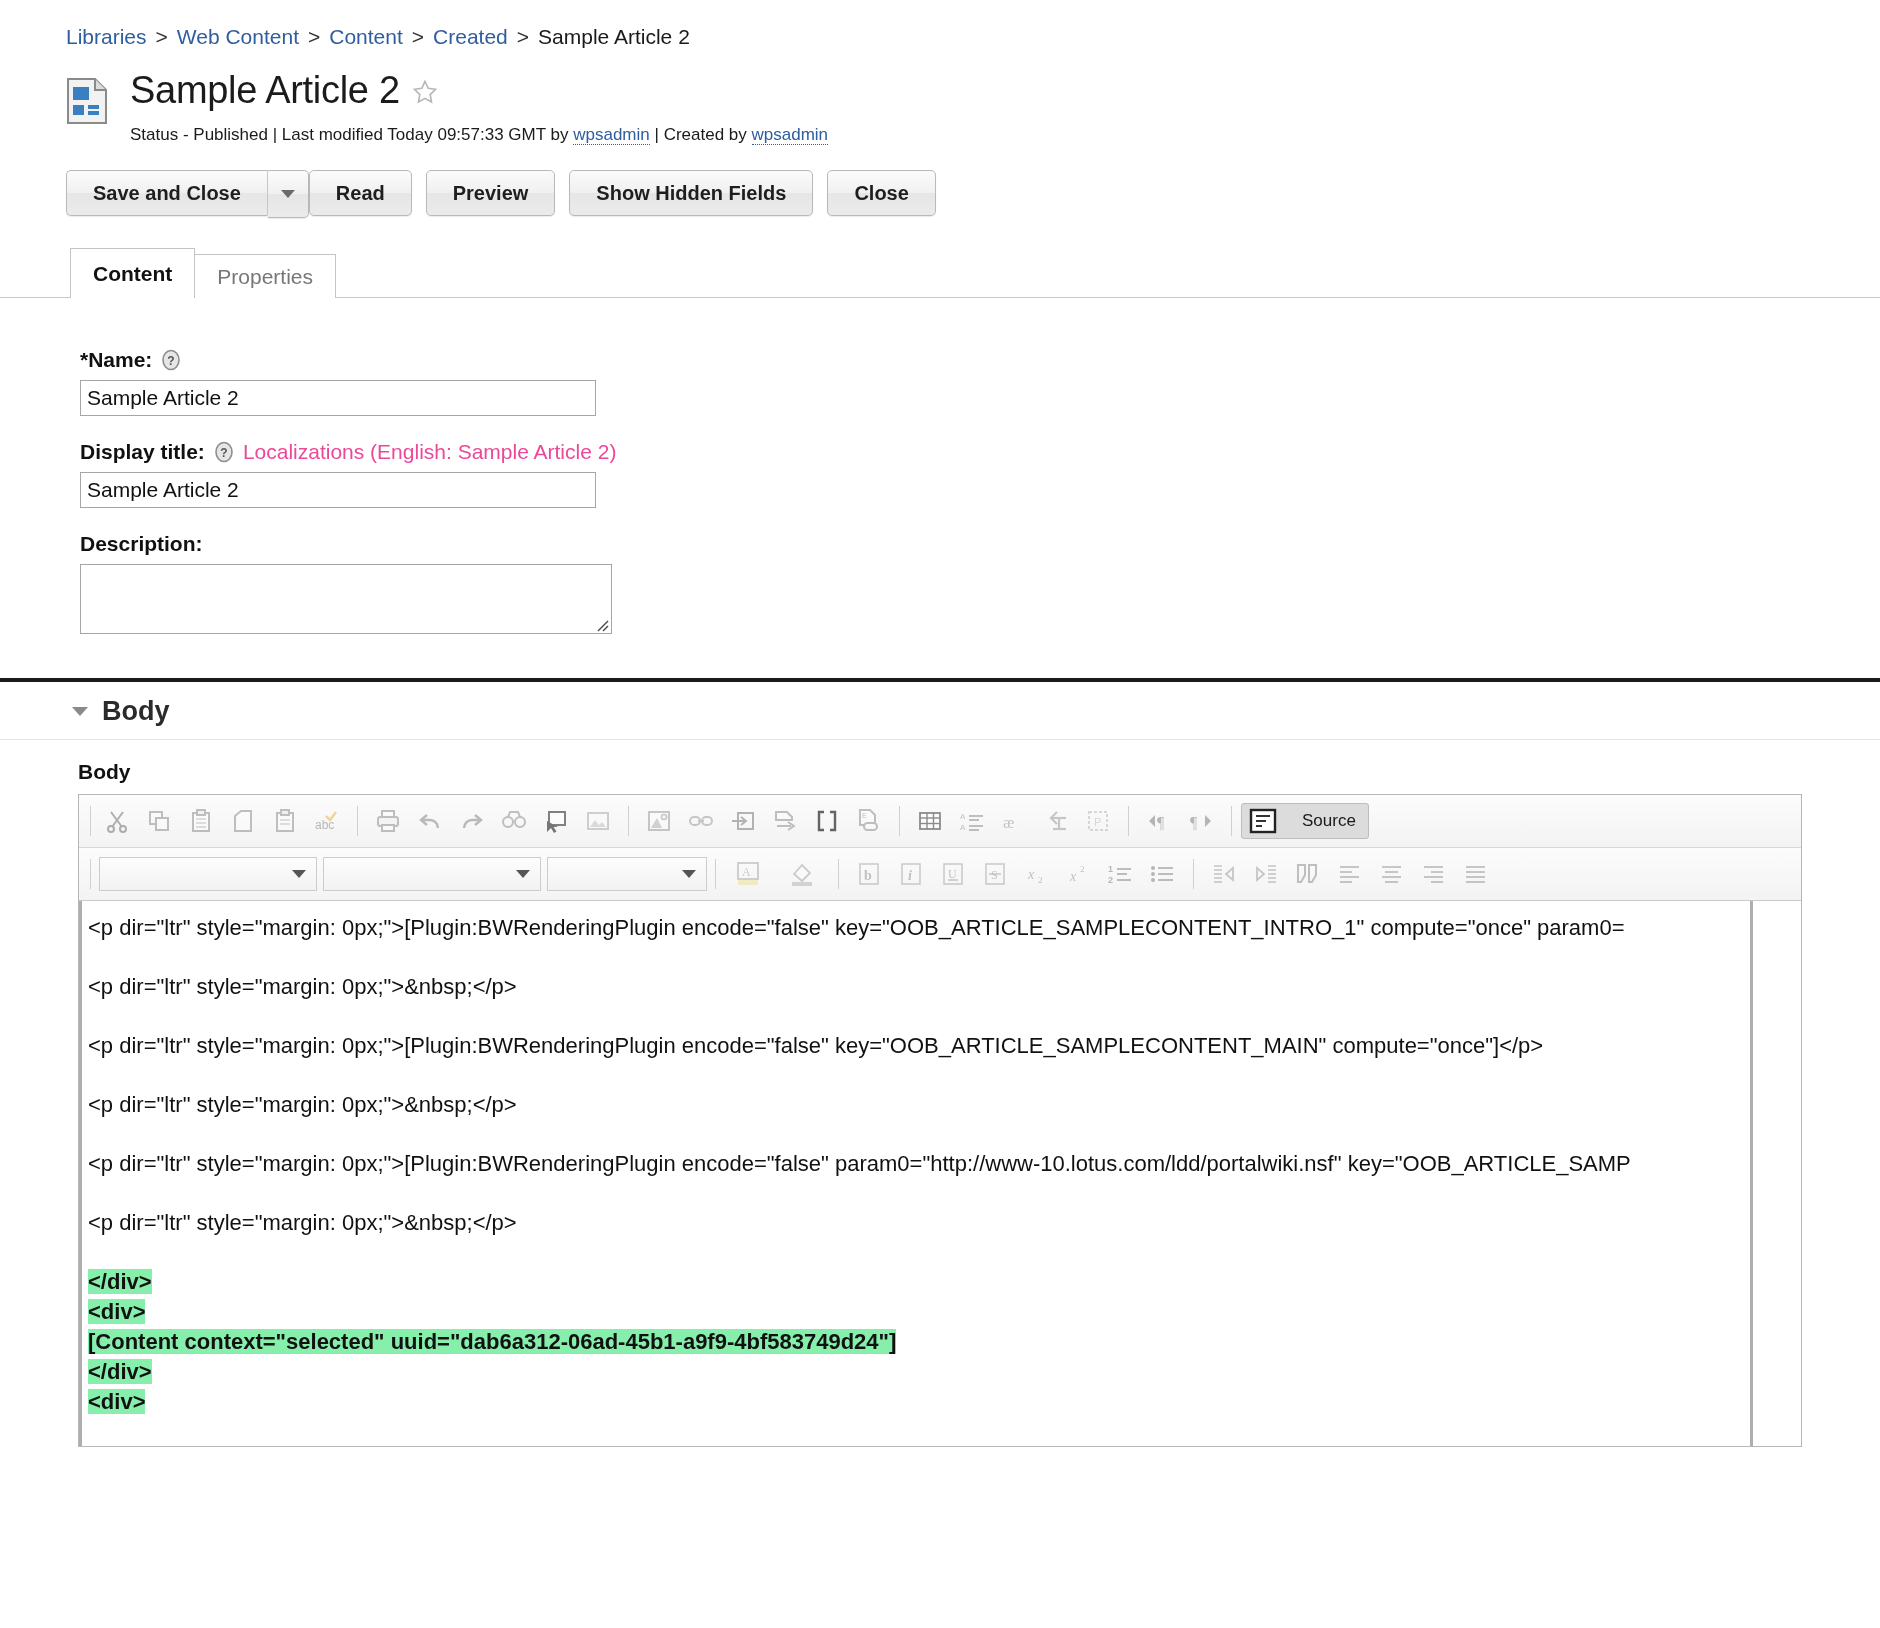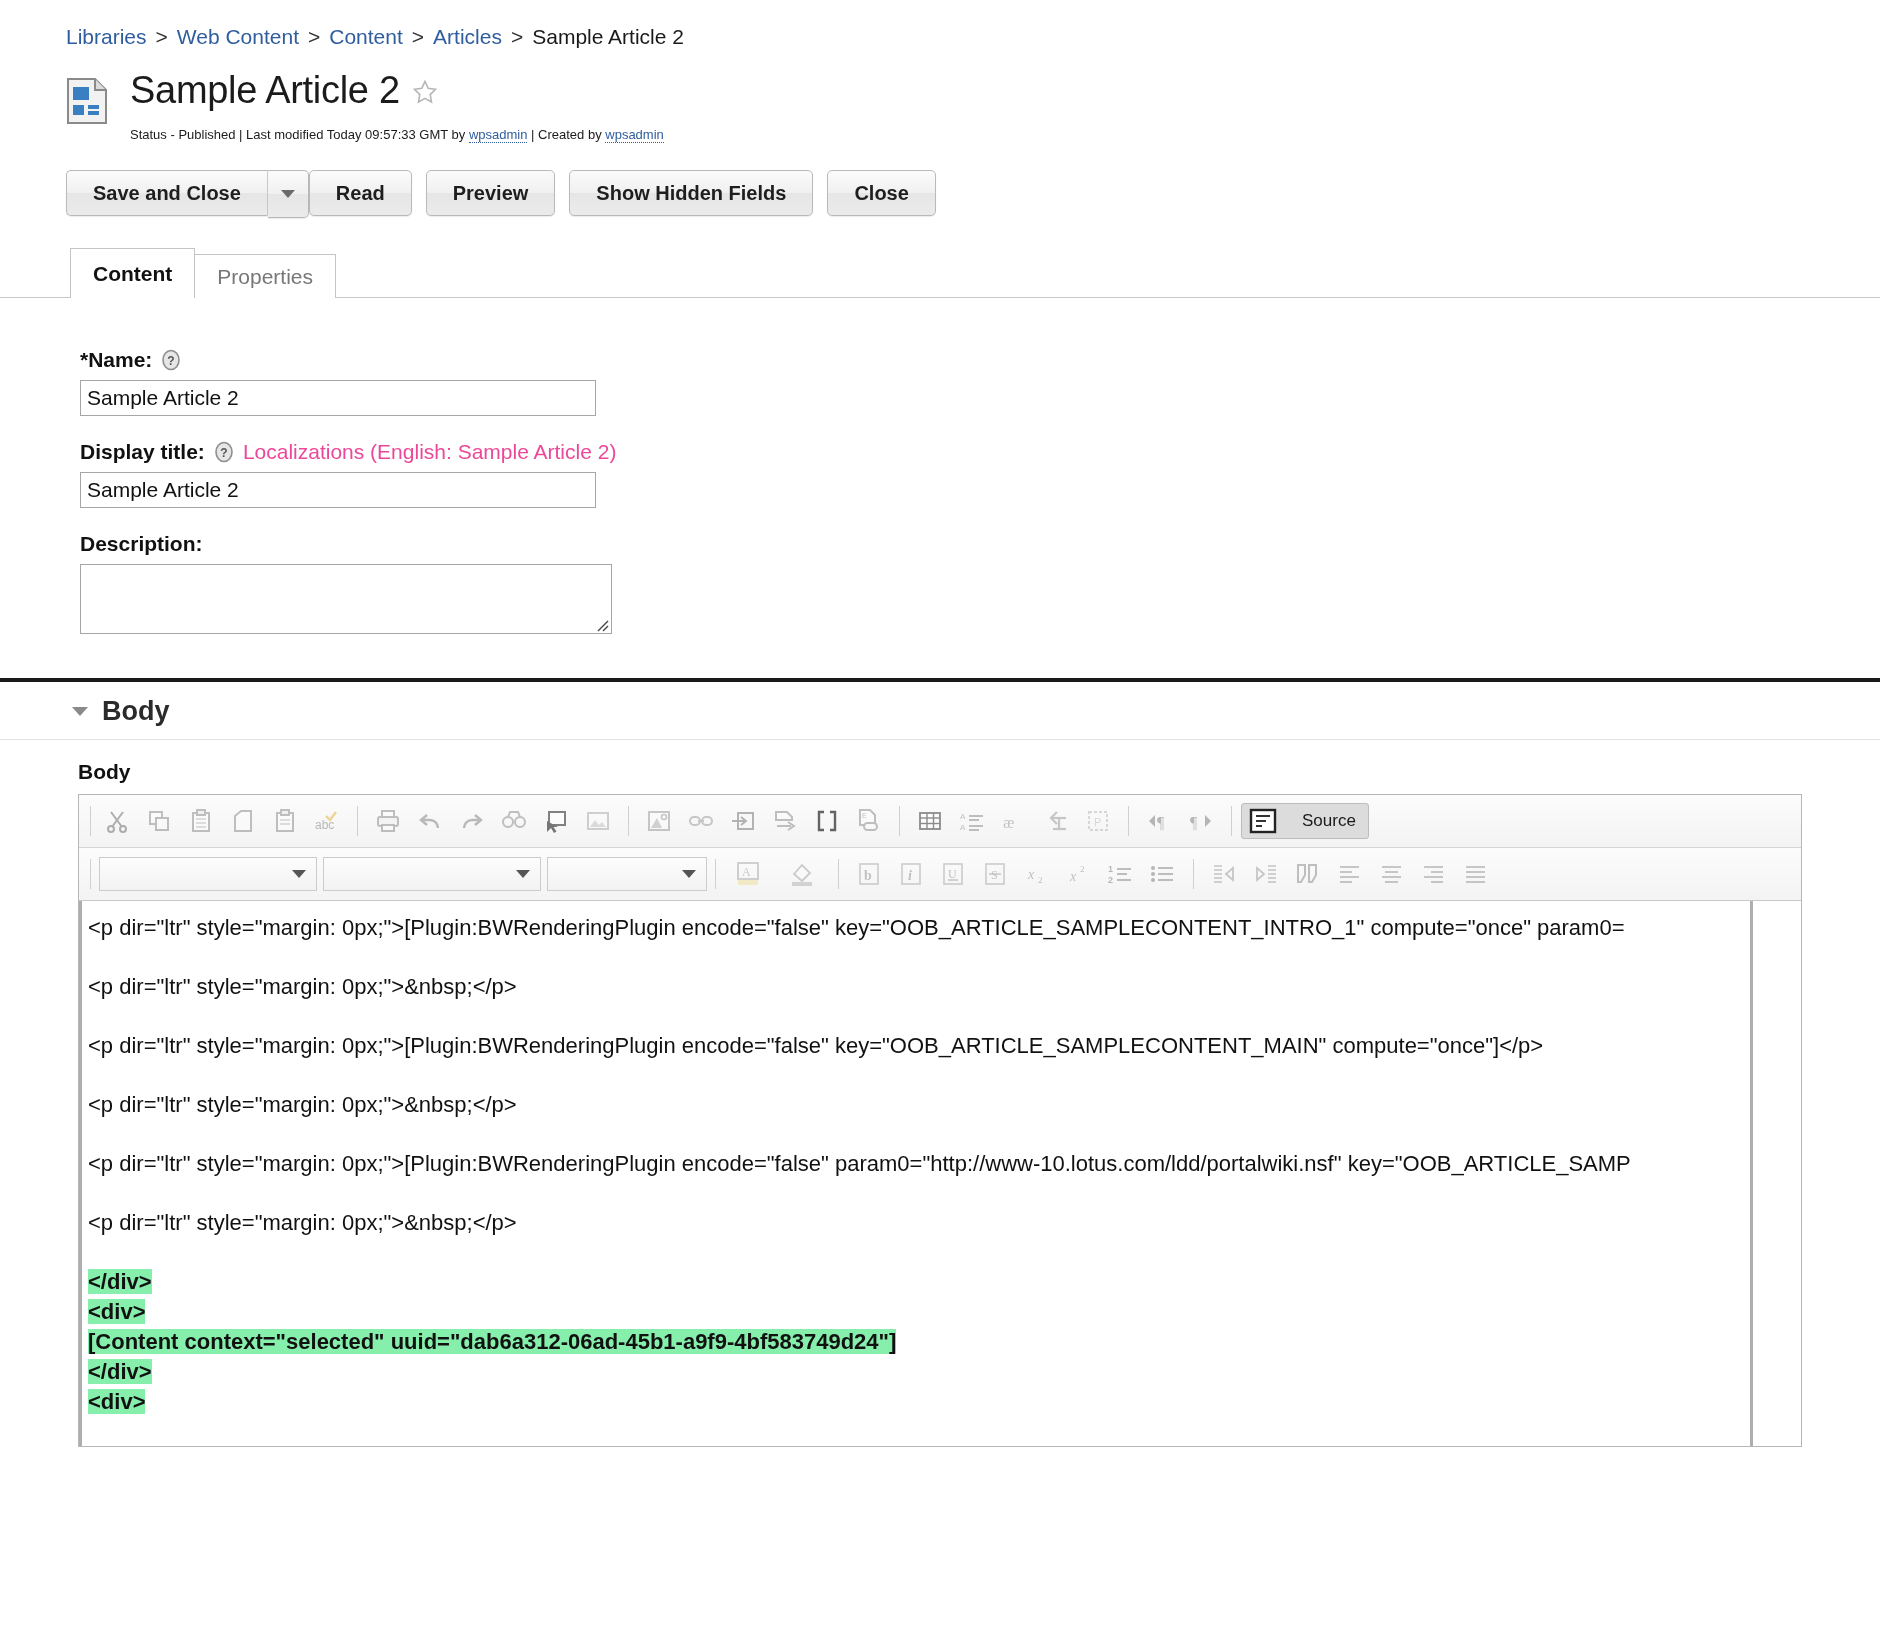--- a/index.html
+++ b/index.html
@@ -59,21 +59,21 @@
     line-height: 44px;
     font-weight: 400;
     color: #1b1b1b;
     letter-spacing: -0.3px;
   }
   .star-icon {
     margin-left: 12px;
     margin-top: 4px;
   }
   .status-line {
-    font-size: 13px;
+    font-size: 17px;
     line-height: 30px;
     margin-top: 8px;
     color: #1b1b1b;
   }
   .status-line a {
     color: #2f5d9e;
     text-decoration: none;
     border-bottom: 1px dotted #2f5d9e;
   }
 
@@ -359,21 +359,21 @@
     left: 1668px;
     width: 3px;
     background: #aeaeae;
   }
   svg { display: block; }
 </style>
 </head>
 <body>
 
 <div class="breadcrumb">
-  <a href="#">Libraries</a><span class="sep">&gt;</span><a href="#">Web Content</a><span class="sep">&gt;</span><a href="#">Content</a><span class="sep">&gt;</span><a href="#">Articles</a><span class="sep">&gt;</span><span class="current">Sample Article 2</span>
+  <a href="#">Libraries</a><span class="sep">&gt;</span><a href="#">Web Content</a><span class="sep">&gt;</span><a href="#">Content</a><span class="sep">&gt;</span><a href="#">Created</a><span class="sep">&gt;</span><span class="current">Sample Article 2</span>
 </div>
 
 <div class="title-row">
   <span class="doc-icon">
     <svg width="42" height="46" viewBox="0 0 42 46">
       <path d="M2 1 h27 l11 11 v33 h-38 z" fill="#f2f2f2" stroke="#8a8a8a" stroke-width="2"></path>
       <path d="M29 1 v11 h11" fill="#dcdcdc" stroke="#8a8a8a" stroke-width="2"></path>
       <rect x="7" y="9" width="16" height="13" fill="#3a7fc1"></rect>
       <rect x="7" y="27" width="11" height="10" fill="#3a7fc1"></rect>
       <rect x="22" y="27" width="11" height="4" fill="#3a7fc1"></rect>

